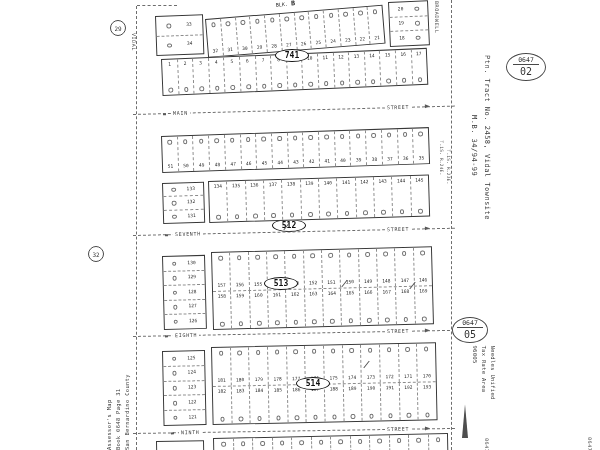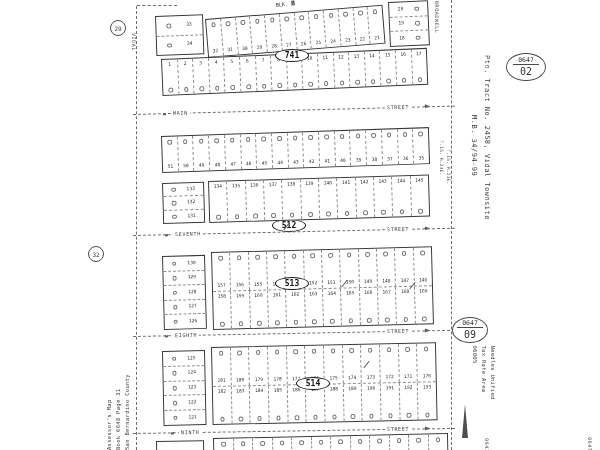--- a/index.html
+++ b/index.html
@@ -516,21 +516,21 @@
         <span class="num">168</span>
         <span class="ring"></span>
       </div>
         <div class="cell">
         <span class="num">169</span>
         <span class="ring"></span>
       </div>
       </div>
   </div>
 
-  <div class="grpoval" style="left:275px;top:277px;">513</div>
+  <div class="grpoval" style="left:264px;top:277px;">513</div>
   <div class="slash" style="left:340px;top:283px;"></div>
   <div class="slash" style="left:408px;top:285px;"></div>
 
   <div class="street" style="left:133px;top:336px;width:322px;transform:rotate(-1.1deg);">
     <span class="tickdot" style="left:32px;"></span>
     <span class="stname" style="left:40px;">EIGHTH</span>
     <span class="stname" style="left:252px;">STREET</span>
     <span class="starrow" style="left:292px;"></span>
   </div>
 
@@ -725,21 +725,21 @@
       </div>
       </div>
   </div>
 
   <div class="refellipse" style="left:506px;top:53px;width:40px;height:28px;">
     <span class="reftop">0647</span>
     <span class="refbot">02</span>
   </div>
   <div class="refellipse" style="left:452px;top:317px;width:36px;height:26px;">
     <span class="reftop">0647</span>
-    <span class="refbot">09</span>
+    <span class="refbot">05</span>
   </div>
 
   <div class="vtext" style="left:340px;top:182px;width:280px;height:26px;transform:rotate(90deg);">
     <span>Ptn. Tract No. 2458, Vidal Townsite</span>
     <span class="pad2">M.B. 34/94-99</span>
   </div>
 
   <div class="vtext vsmall" style="left:447.5px;top:366.5px;width:70px;height:27px;transform:rotate(90deg);">
     <span>Needles Unified</span>
     <span>Tax Rate Area</span>

